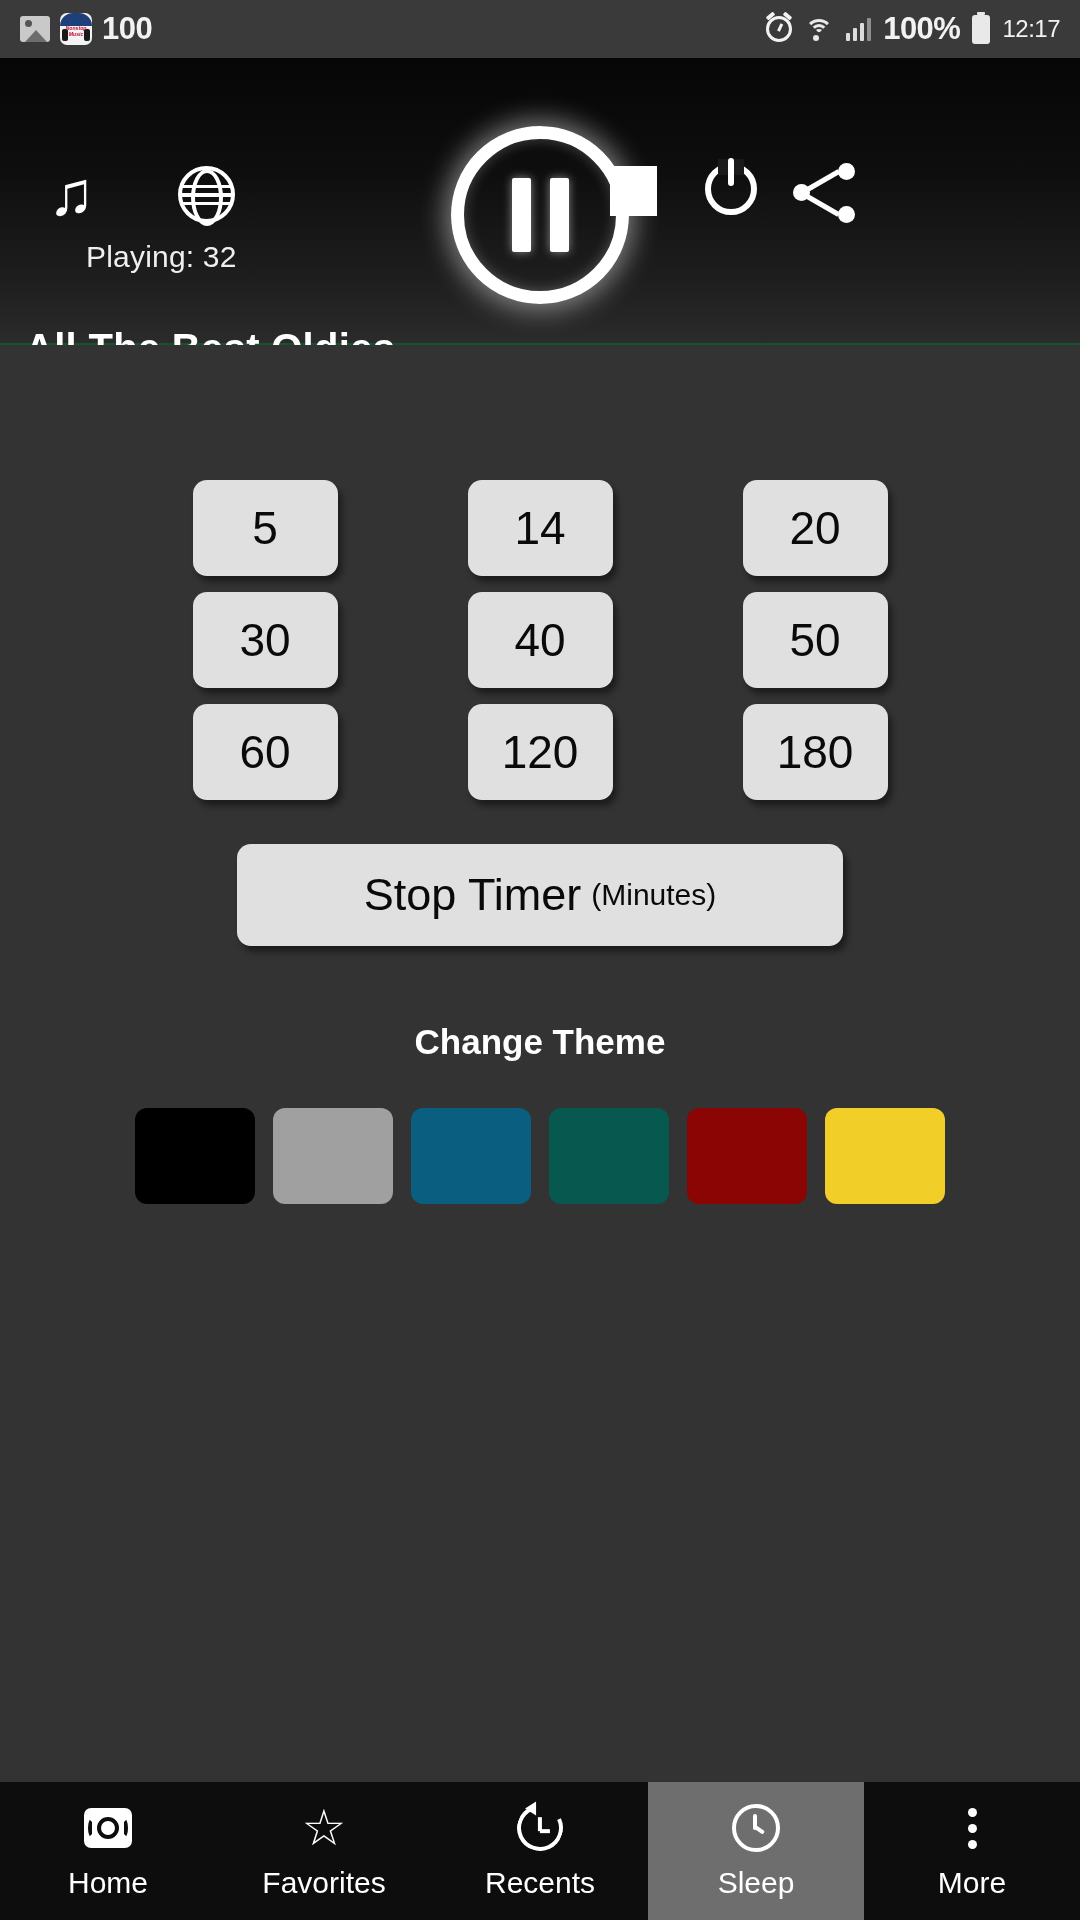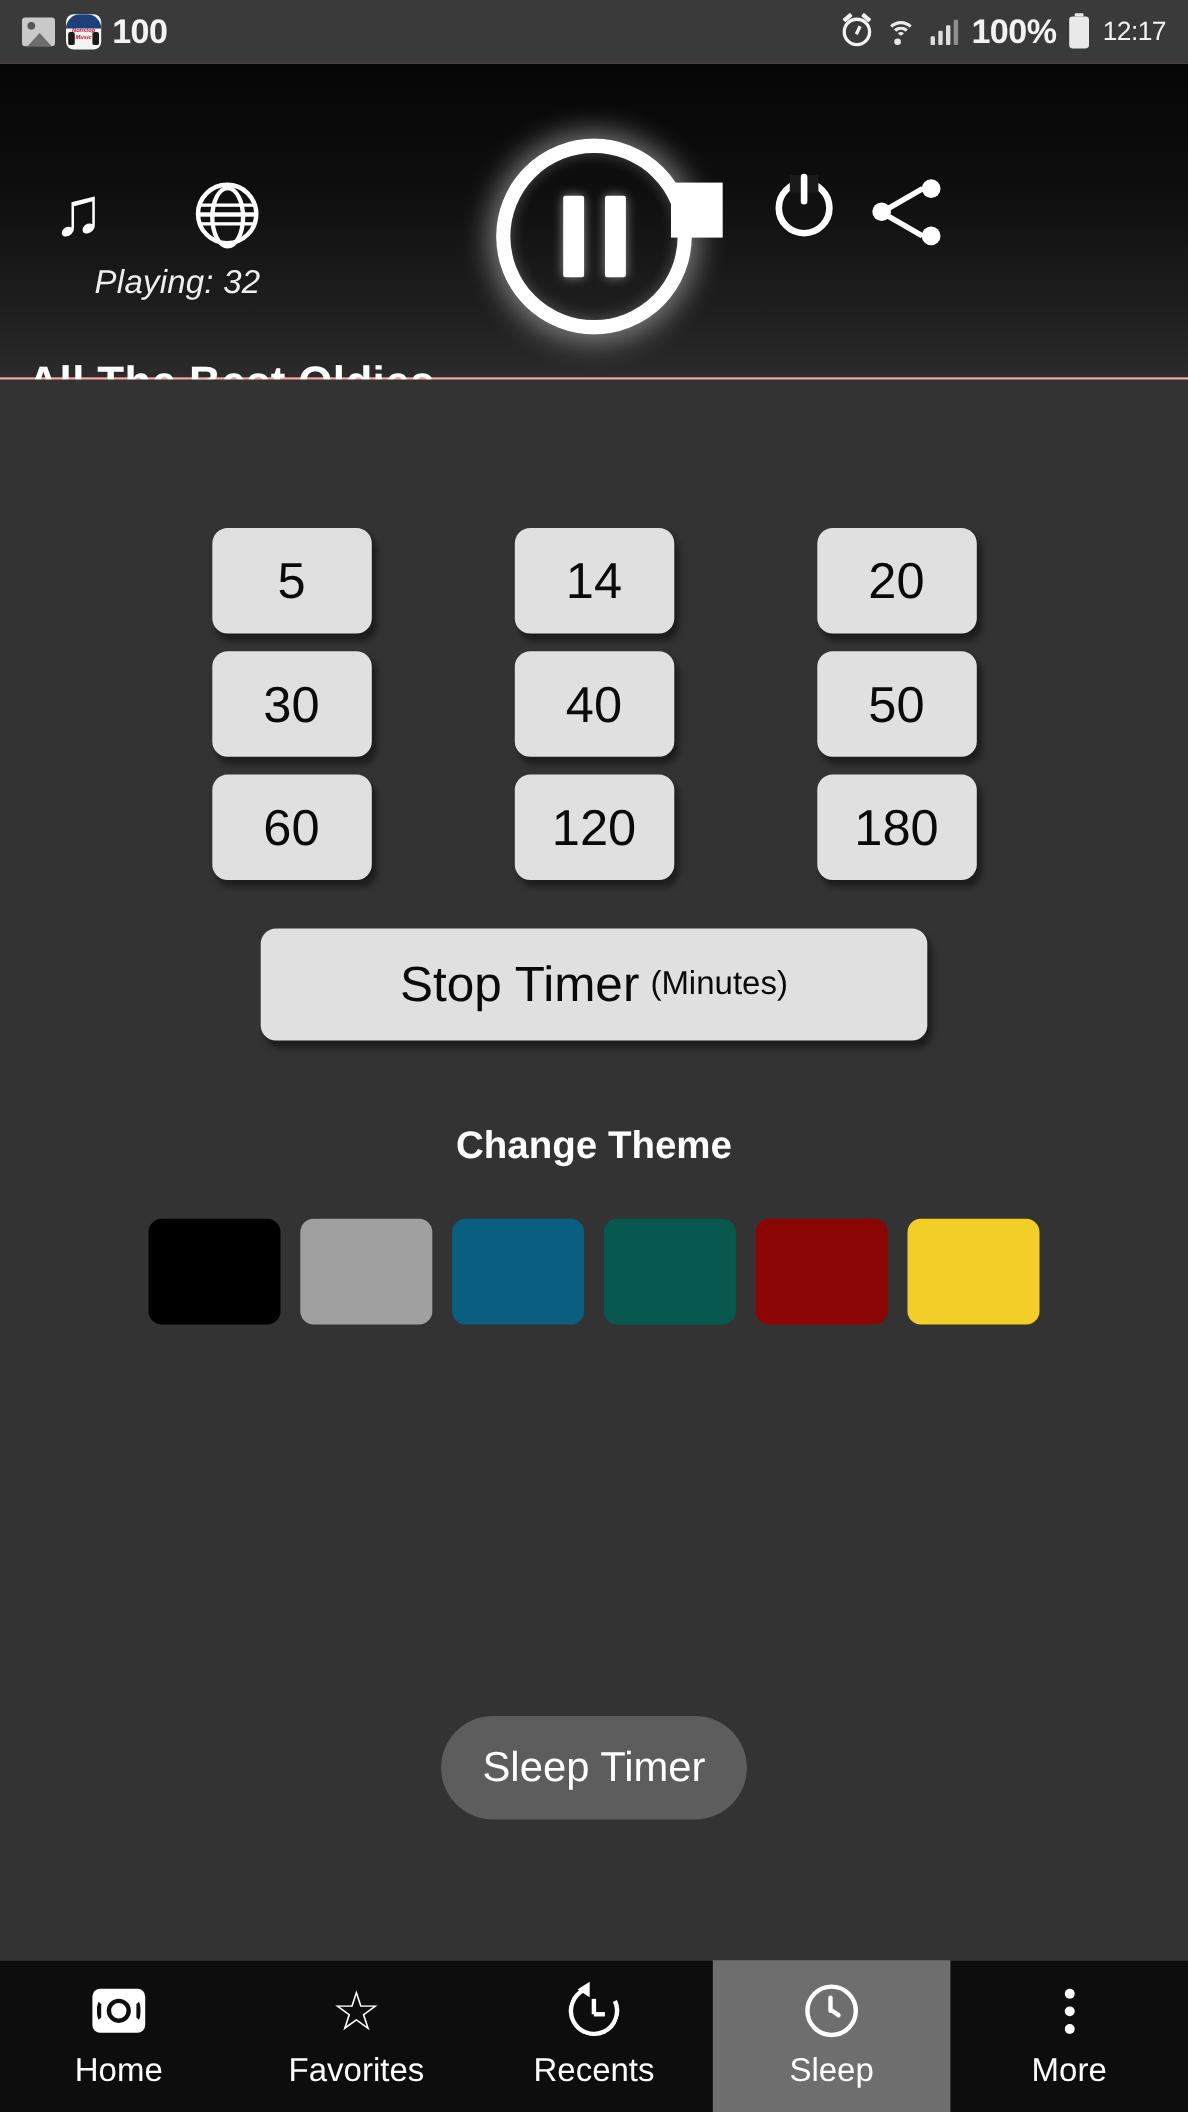--- a/index.html
+++ b/index.html
@@ -2,21 +2,21 @@
 <html><head>
 <meta charset="utf-8">
 <style>
   * { margin:0; padding:0; box-sizing:border-box; }
   html, body {
     width:1080px; height:1920px;
     background:#000;
     font-family:"Liberation Sans", sans-serif;
     overflow:hidden;
   }
-  .screen { position:relative; width:1080px; height:1920px; background:#fca5a5; }
+  .screen { position:relative; width:1080px; height:1920px; background:#14532d; }
 
   
   .statusbar {
     height:58px; background:#3a3a3a; display:flex; align-items:center;
     padding:0 20px; color:#f2f2f2;
   }
   .sb-left { display:flex; align-items:center; gap:10px; }
   .sb-right { display:flex; align-items:center; gap:12px; margin-left:auto; }
   .sb-text { font-size:31px; font-weight:700; letter-spacing:-.5px; }
   .sb-time { font-size:24px; font-weight:400; letter-spacing:-.5px; }
@@ -75,21 +75,21 @@
   .pbtn { position:absolute; display:flex; flex-direction:column; align-items:center;
     color:#fff; }
   .note-ico { left:48px; top:105px; }
   .globe-ico { left:178px; top:108px; }
   .stop-ico  { left:610px; top:108px; }
   .power-ico { left:705px; top:105px; }
   .share-ico { left:793px; top:105px; }
 
   .note-glyph{font-size:62px;line-height:62px;}
   .playing-label{ position:absolute; left:86px; top:182px; color:#efefef;
-    font-size:30px; letter-spacing:.2px;font-style:italic;}
+    font-size:30px; letter-spacing:.2px;}
 
   .globe { width:57px;height:57px;border:4.5px solid #fff;border-radius:50%;position:relative;}
   .globe:before{content:"";position:absolute;left:50%;top:-1px;transform:translateX(-50%);
     width:24px;height:49px;border:4px solid #fff;border-radius:50%;}
   .globe:after{content:"";position:absolute;left:-2px;top:50%;transform:translateY(-50%);
     width:53px;height:0;border-top:4px solid #fff;}
   .globe span{position:absolute;left:-1px;top:30%;width:51px;border-top:3.5px solid #fff;}
   .globe b{position:absolute;left:-1px;top:66%;width:51px;border-top:3.5px solid #fff;}
 
   .sq-stop{width:47px;height:50px;background:#fff;}
@@ -305,21 +305,20 @@
       <div class="swatches">
         <div class="swatch" style="background: rgb(0, 0, 0);"></div>
         <div class="swatch" style="background: rgb(160, 160, 160);"></div>
         <div class="swatch" style="background: rgb(10, 95, 128);"></div>
         <div class="swatch" style="background: rgb(7, 88, 79);"></div>
         <div class="swatch" style="background: rgb(140, 5, 5);"></div>
         <div class="swatch" style="background: rgb(242, 206, 40);"></div>
       </div>
     </div>
 
-    <button class="pill">Sleep Timer</button>
   </div>
 
   <div class="nav">
 
     <div class="navitem">
       <div class="navico">
         <div class="radio-ico">
             <i></i>
             <i></i>
           </div>

